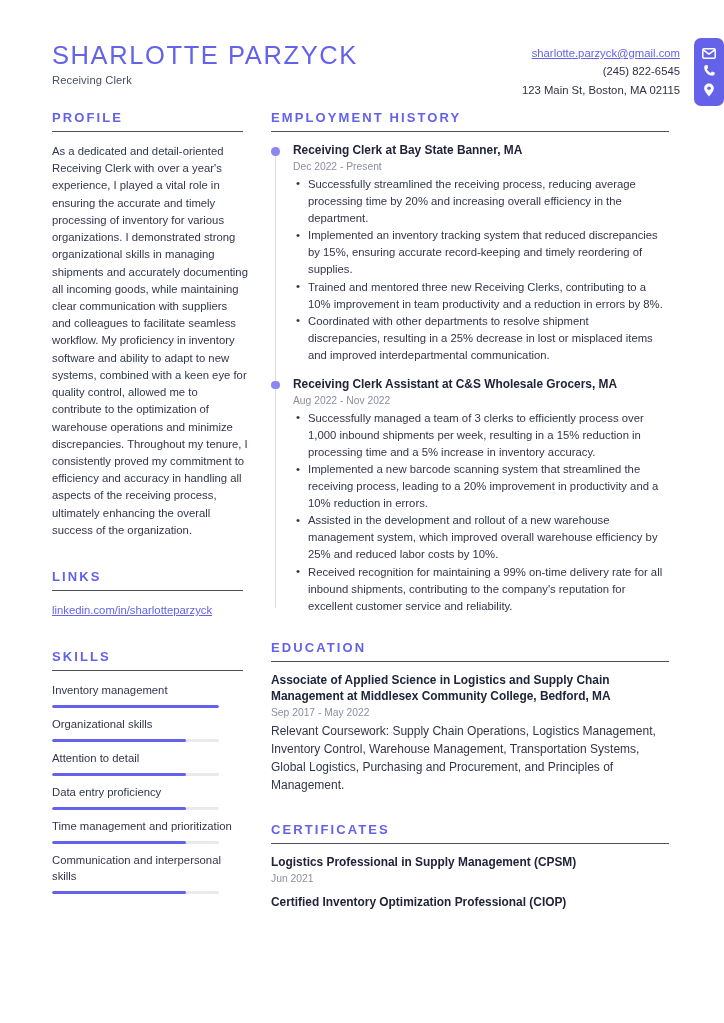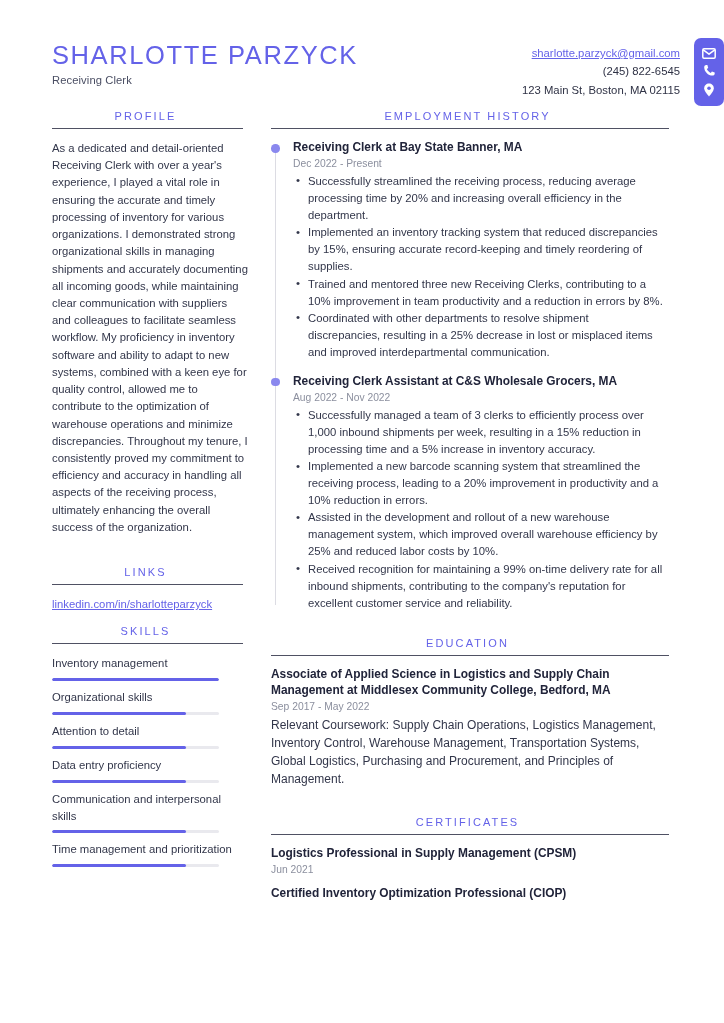--- a/index.html
+++ b/index.html
@@ -107,26 +107,25 @@
   .col-right {
     width: 485px;
     padding-left: 32px;
     padding-right: 60px;
   }
 
   
   .section { margin-bottom: 0; }
 
   .section-title {
-    font-size: 11px;
-    font-weight: normal;
+    font-size: 13px;
+    font-weight: bold;
     letter-spacing: 2.1px;
     color: #6462e8;
     text-transform: uppercase;
-    text-align: center;
   }
 
   .section-rule {
     border-bottom: 1.3px solid #4f5163;
     margin-top: 6px;
     margin-bottom: 11px;
   }
 
   .col-left .section-rule { width: 191px; }
   .col-right .section-rule { width: 398px; }
@@ -142,21 +141,21 @@
   .links-section { margin-top: 30px; }
 
   .link-item {
     font-size: 11.3px;
     color: #6462e8;
     text-decoration: underline;
     display: block;
     line-height: 1.5;
   }
 
-  .skills-section { margin-top: 12px; }
+  .skills-section { margin-top: 30px; }
 
   .skill { margin-bottom: 8px; }
 
   .skill-name {
     font-size: 11.3px;
     line-height: 1.47;
     color: #32364a;
     width: 193px;
     margin-bottom: 6px;
   }
@@ -332,28 +331,28 @@
         </div>
 
         <div class="skill">
           <div class="skill-name">Data entry proficiency</div>
           <div class="skill-bar-track">
             <div class="skill-bar-fill" style="width: 80%;"></div>
           </div>
         </div>
 
         <div class="skill">
+          <div class="skill-name">Time management and prioritization</div>
+          <div class="skill-bar-track">
+            <div class="skill-bar-fill" style="width: 80%;"></div>
+          </div>
+        </div>
+
+        <div class="skill">
           <div class="skill-name">Communication and interpersonal skills</div>
-          <div class="skill-bar-track">
-            <div class="skill-bar-fill" style="width: 80%;"></div>
-          </div>
-        </div>
-
-        <div class="skill">
-          <div class="skill-name">Time management and prioritization</div>
           <div class="skill-bar-track">
             <div class="skill-bar-fill" style="width: 80%;"></div>
           </div>
         </div>
       </div>
 
     </div>
 
     <div class="col-right">
 

